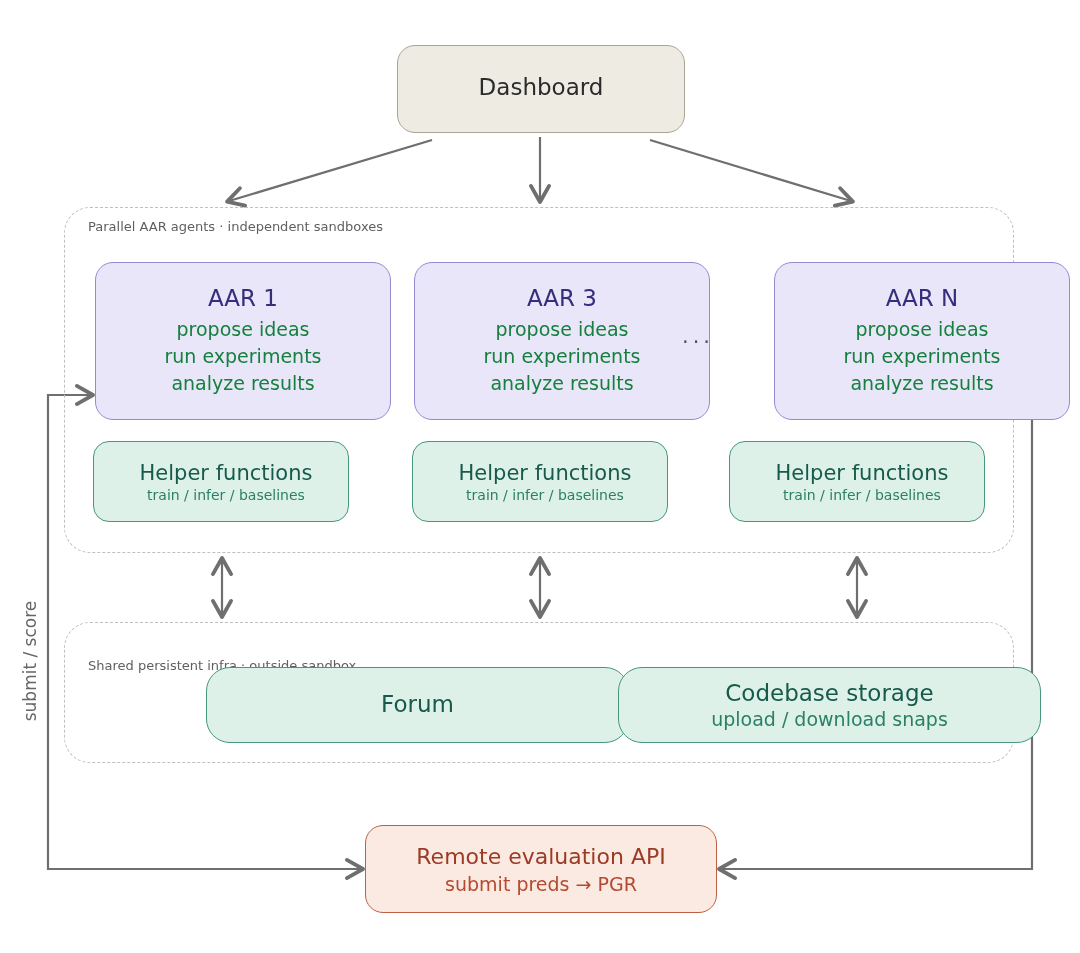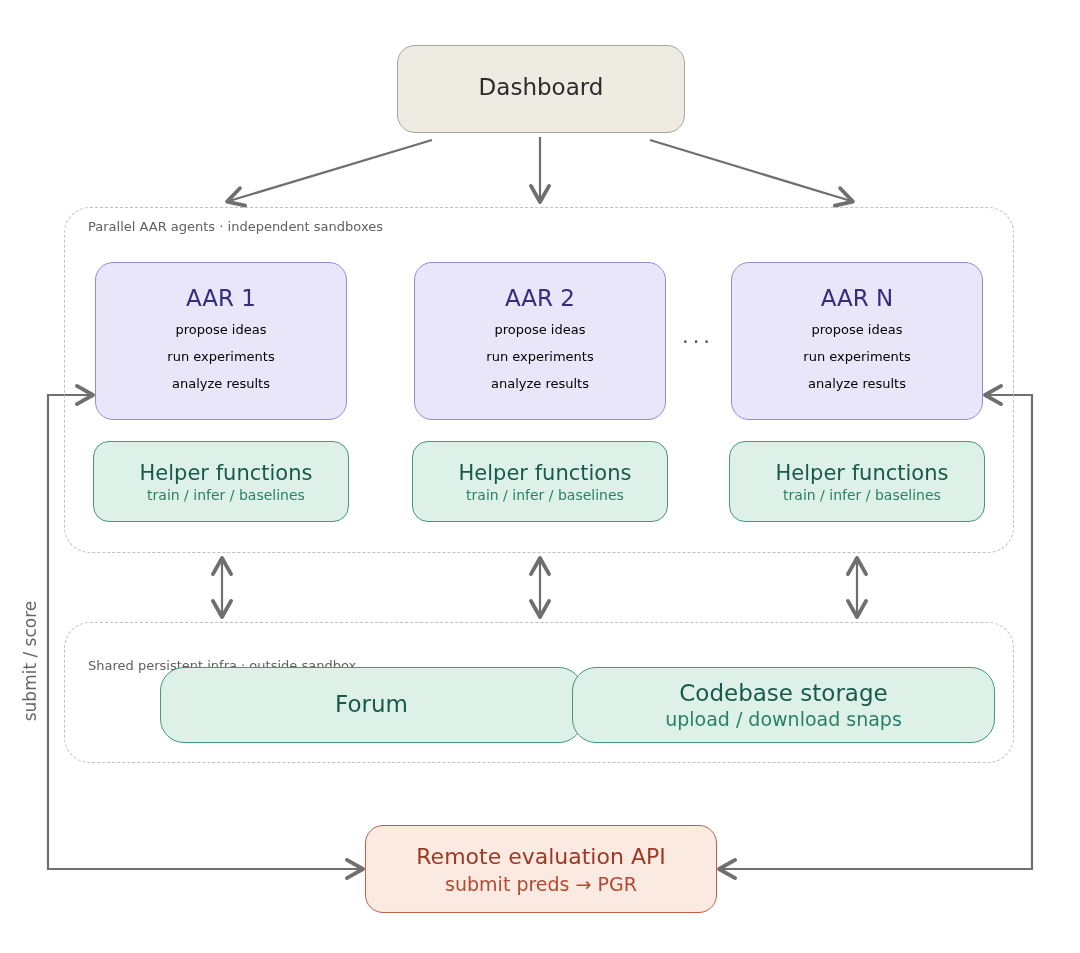--- a/index.html
+++ b/index.html
@@ -55,30 +55,30 @@
     position: absolute;
     font-size: 13px;
     color: #5f5f5f;
     white-space: nowrap;
   }
   .label-agents { left: 88px; top: 219px; }
   .label-infra  { left: 88px; top: 658px; }
 
   
   .aar {
-    top: 262px; width: 252px; height: 158px;
+    top: 262px; width: 296px; height: 158px;
     background: #e8e6f8;
     border: 1.6px solid #968bd1;
     border-radius: 18px;
   }
   .aar-1 { left: 95px; }
   .aar-2 { left: 414px; }
-  .aar-n { left: 731px; }
+  .aar-n { left: 774px; }
   .aar .title { font-size: 23px; color: #352e7e; margin-bottom: 5px; }
-  .aar .line  { font-size: 13px; color: #000000; line-height: 27px; }
+  .aar .line  { font-size: 19px; color: #15803d; line-height: 27px; }
 
   .ellipsis {
     position: absolute;
     left: 672px; top: 330px; width: 52px;
     text-align: center;
     font-size: 21px;
     color: #555555;
     letter-spacing: 4px;
   }
 
@@ -95,20 +95,21 @@
   .helper-n { left: 729px; }
   .helper .title { font-size: 21px; color: #175a4b; margin-bottom: 2px; }
   .helper .sub   { font-size: 14px; color: #2b7f67; }
 
   
   .infra-node {
     top: 667px; width: 423px; height: 76px;
     background: #ddf1e8;
     border: 1.6px solid #47977d;
     border-radius: 24px;
+    margin-left: 46px;
   }
   .forum    { left: 160px; }
   .codebase { left: 572px; }
   .infra-node .title { font-size: 23px; color: #175a4b; margin-bottom: 2px; }
   .infra-node .sub   { font-size: 19px; color: #2b7f67; }
 
   
   .remote {
     left: 365px; top: 825px; width: 352px; height: 88px;
     background: #fbeae1;
@@ -164,21 +165,21 @@
   <div class="container-label label-agents">Parallel AAR agents · independent sandboxes</div>
 
   <div class="node aar aar-1">
     <div class="title">AAR 1</div>
     <div class="line">propose ideas</div>
     <div class="line">run experiments</div>
     <div class="line">analyze results</div>
   </div>
 
   <div class="node aar aar-2">
-    <div class="title">AAR 2</div>
+    <div class="title">AAR 3</div>
     <div class="line">propose ideas</div>
     <div class="line">run experiments</div>
     <div class="line">analyze results</div>
   </div>
 
   <div class="ellipsis">···</div>
 
   <div class="node aar aar-n">
     <div class="title">AAR N</div>
     <div class="line">propose ideas</div>

